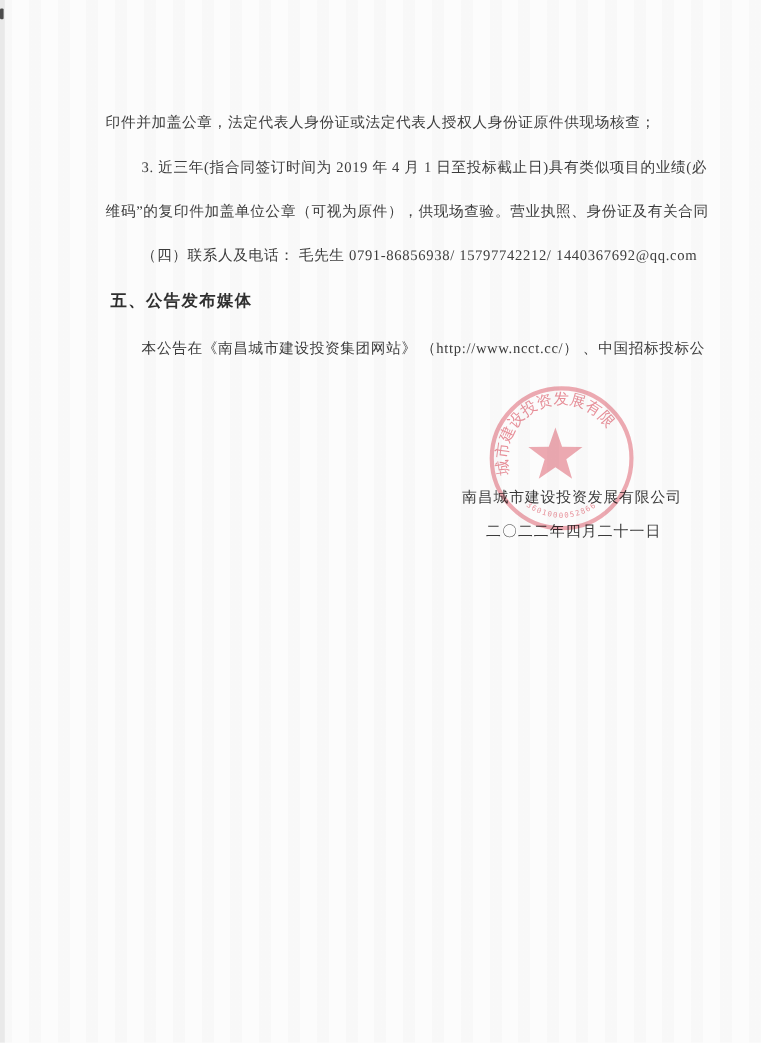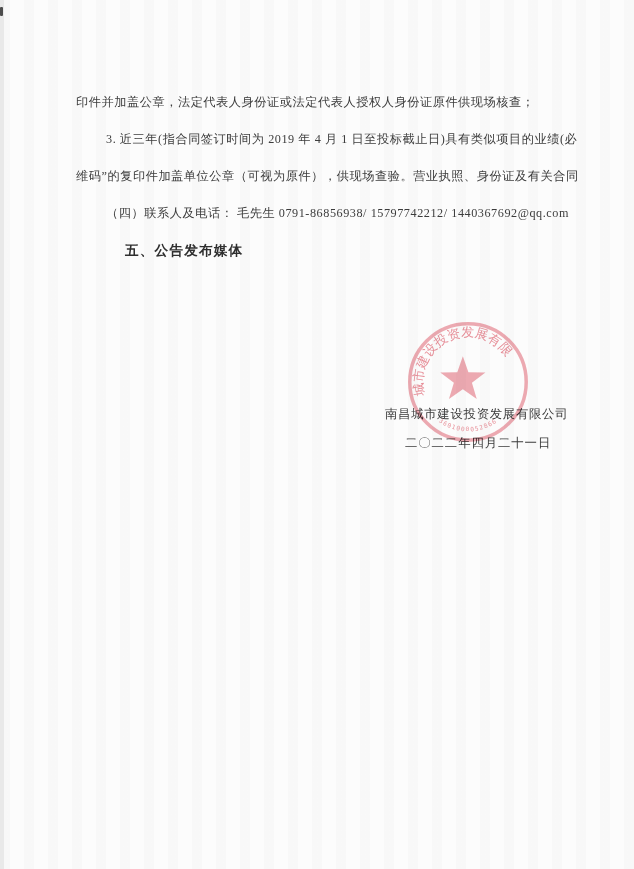--- a/index.html
+++ b/index.html
@@ -17,32 +17,31 @@
   }
   .left-edge{
     position:absolute;left:0;top:0;width:4px;height:869px;
     background:linear-gradient(90deg,#dededе, #e6e6e6 40%, rgba(230,230,230,0));
     background-color:#e9e9e9;
   }
   .corner-mark{
     position:absolute;left:0;top:7px;width:3px;height:9px;background:#4c4c4c;border-radius:1px;
   }
   .content{
-    position:absolute;left:76px;top:78px;width:480px;
+    position:absolute;left:88px;top:78px;width:480px;
     color:#3c3c3c;
   }
   .line{
     display:block;white-space:nowrap;
     font-size:12.2px;line-height:24.75px;letter-spacing:0.55px;
   }
   .line.indent{padding-left:30px;}
   .line.heading{
     font-weight:bold;font-size:13.6px;letter-spacing:1.2px;color:#2f2f2f;
     padding-left:4px;
-    margin-left:45px;
   }
   .signature{
     position:absolute;left:0;top:0;width:634px;height:869px;pointer-events:none;
   }
   .sig-company{
     position:absolute;left:385px;top:403px;
     font-size:12.4px;letter-spacing:0.7px;color:#3a3a3a;white-space:nowrap;line-height:22px;
   }
   .sig-date{
     position:absolute;left:405px;top:432px;
@@ -59,20 +58,21 @@
 <div class="scan-bands"></div>
 <div class="left-edge"></div>
 <div class="corner-mark"></div>
 
 <div class="content">
   <p class="line">印件并加盖公章，法定代表人身份证或法定代表人授权人身份证原件供现场核查；</p>
   <p class="line indent">3. 近三年(指合同签订时间为 2019 年 4 月 1 日至投标截止日)具有类似项目的业绩(必</p>
   <p class="line">维码”的复印件加盖单位公章（可视为原件），供现场查验。营业执照、身份证及有关合同</p>
   <p class="line indent">（四）联系人及电话： 毛先生  0791-86856938/ 15797742212/ 1440367692@qq.com</p>
   <p class="line heading">五、公告发布媒体</p>
+  <p class="line indent">本公告在《南昌城市建设投资集团网站》 （http://www.ncct.cc/） 、中国招标投标公</p>
 </div>
 
 <div class="signature">
   <span class="sig-company">南昌城市建设投资发展有限公司</span>
   <span class="sig-date">二〇二二年四月二十一日</span>
 </div>
 
 <svg class="stamp" viewBox="0 0 132 132" xmlns="http://www.w3.org/2000/svg">
 
   <circle cx="66" cy="64" r="56.5" fill="none" stroke="#e05a68" stroke-opacity="0.55" stroke-width="3.4"></circle>

